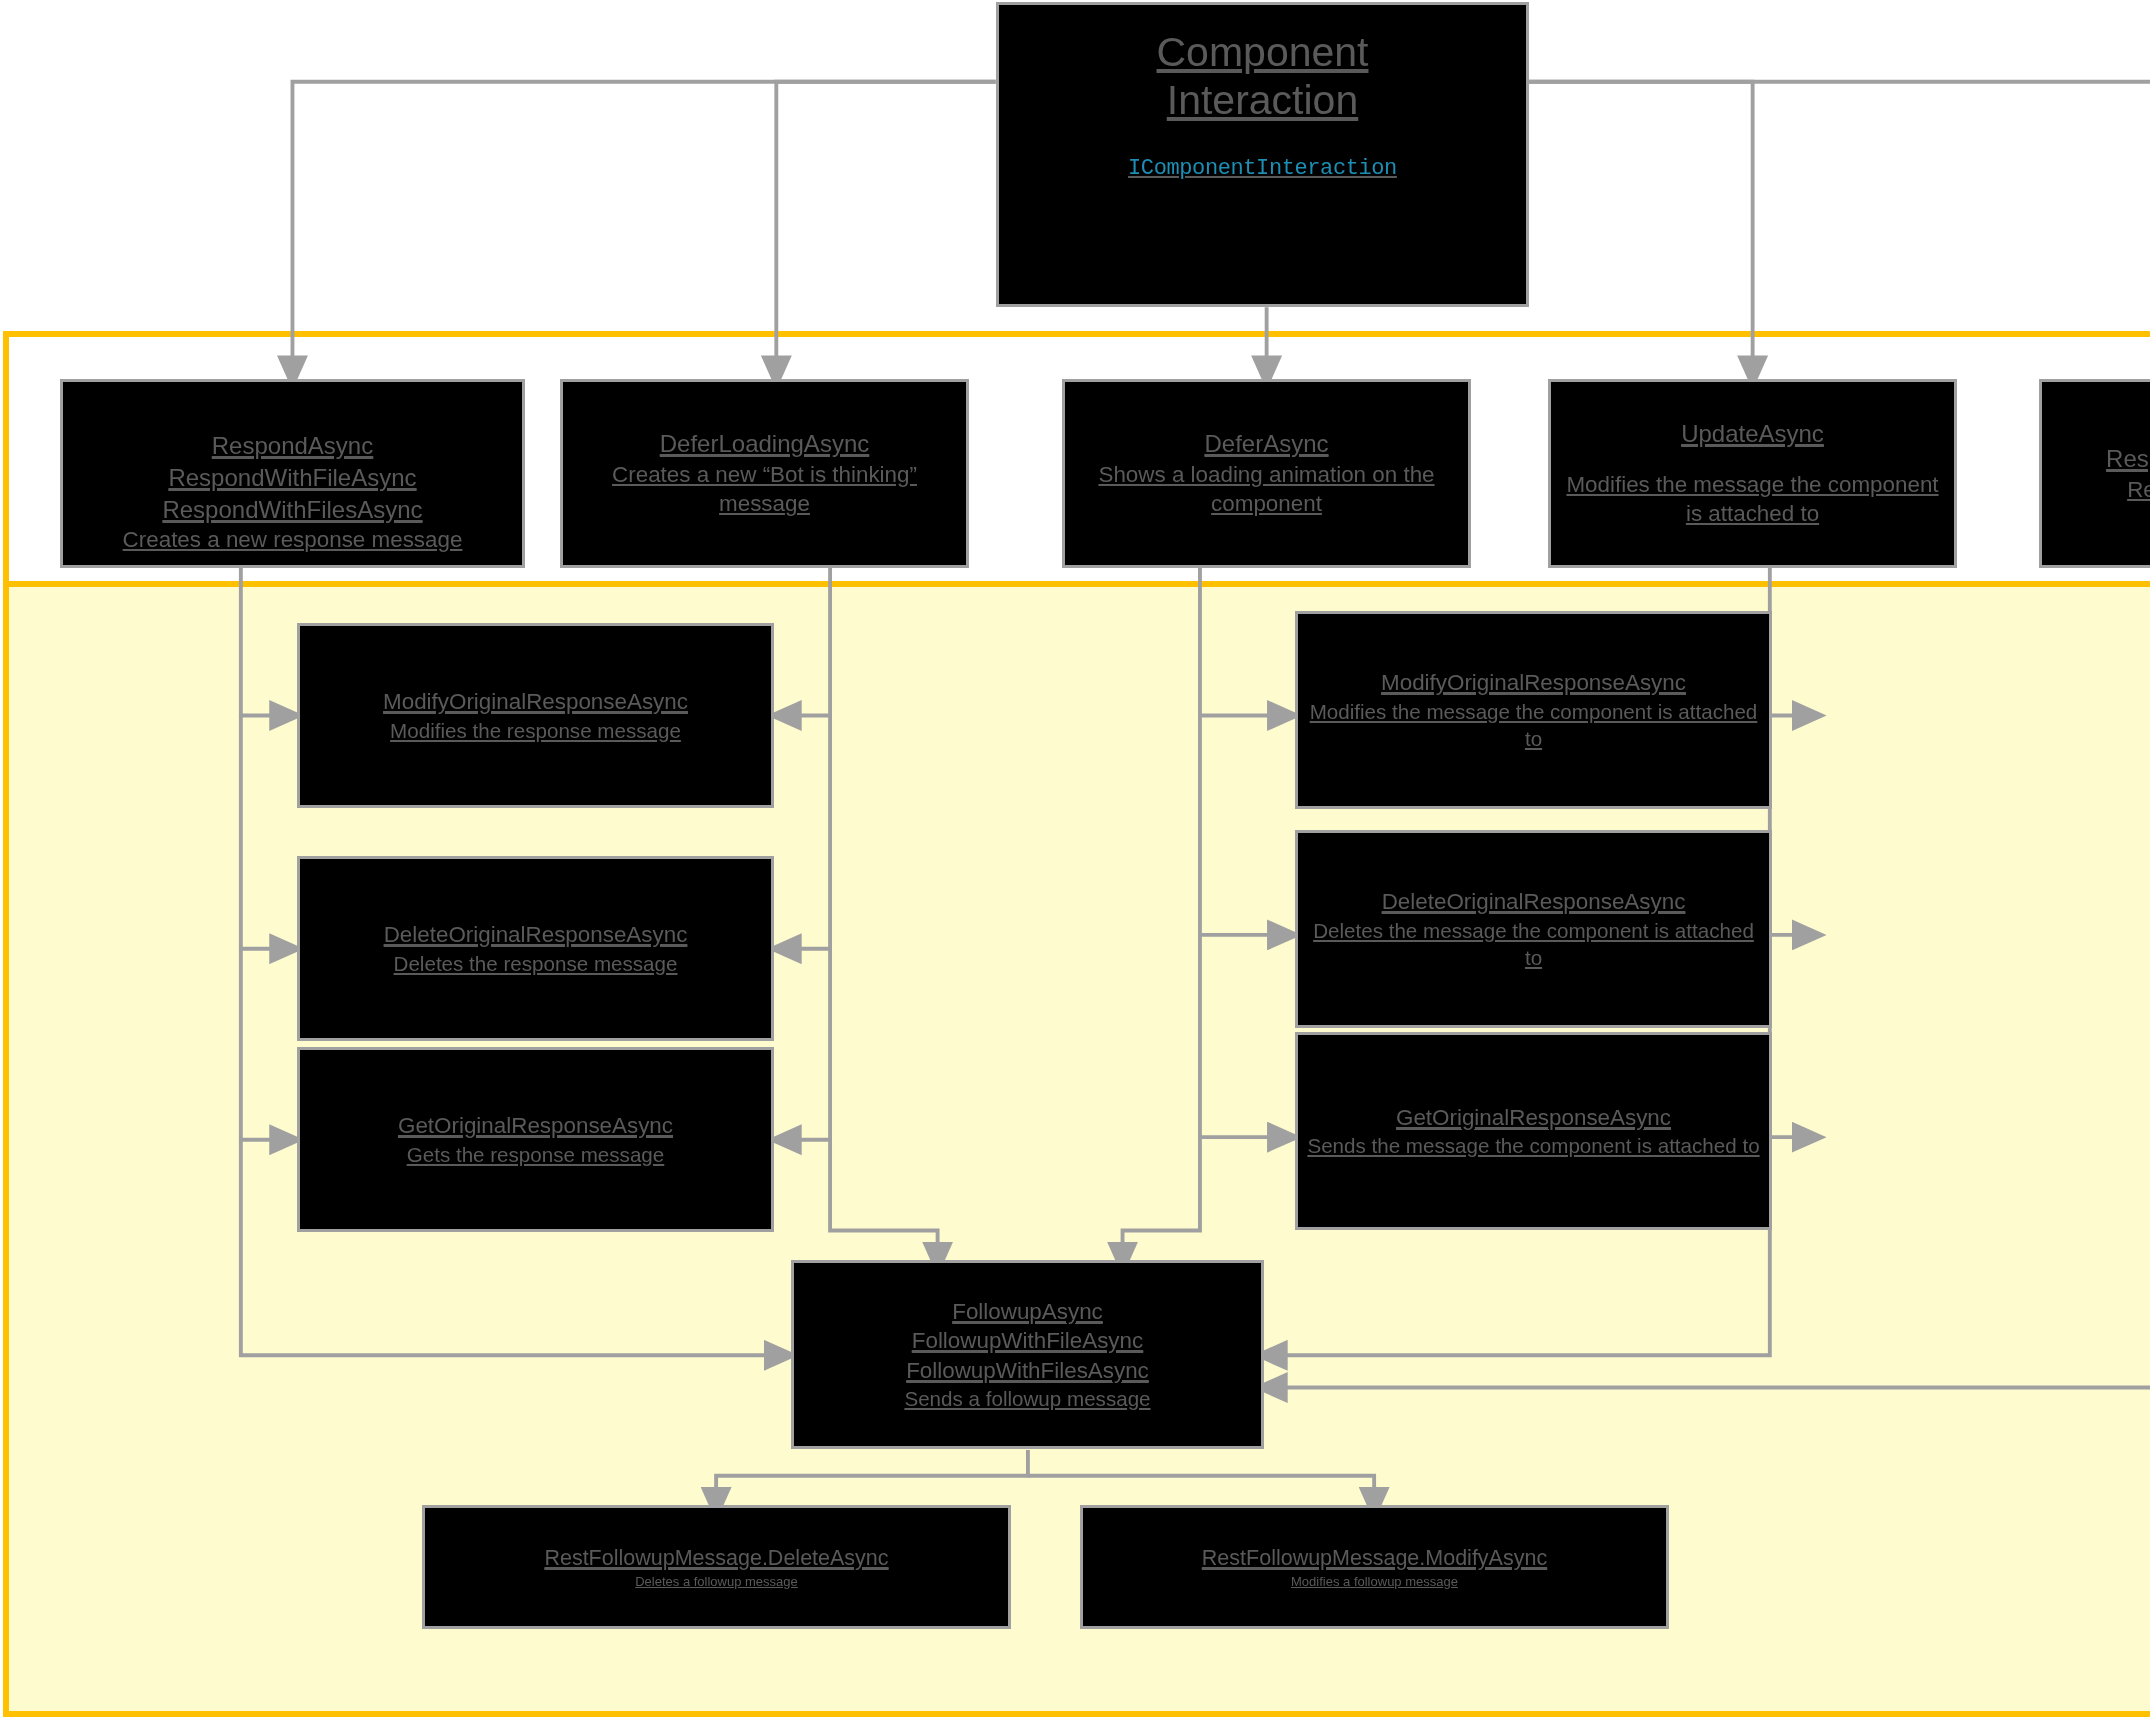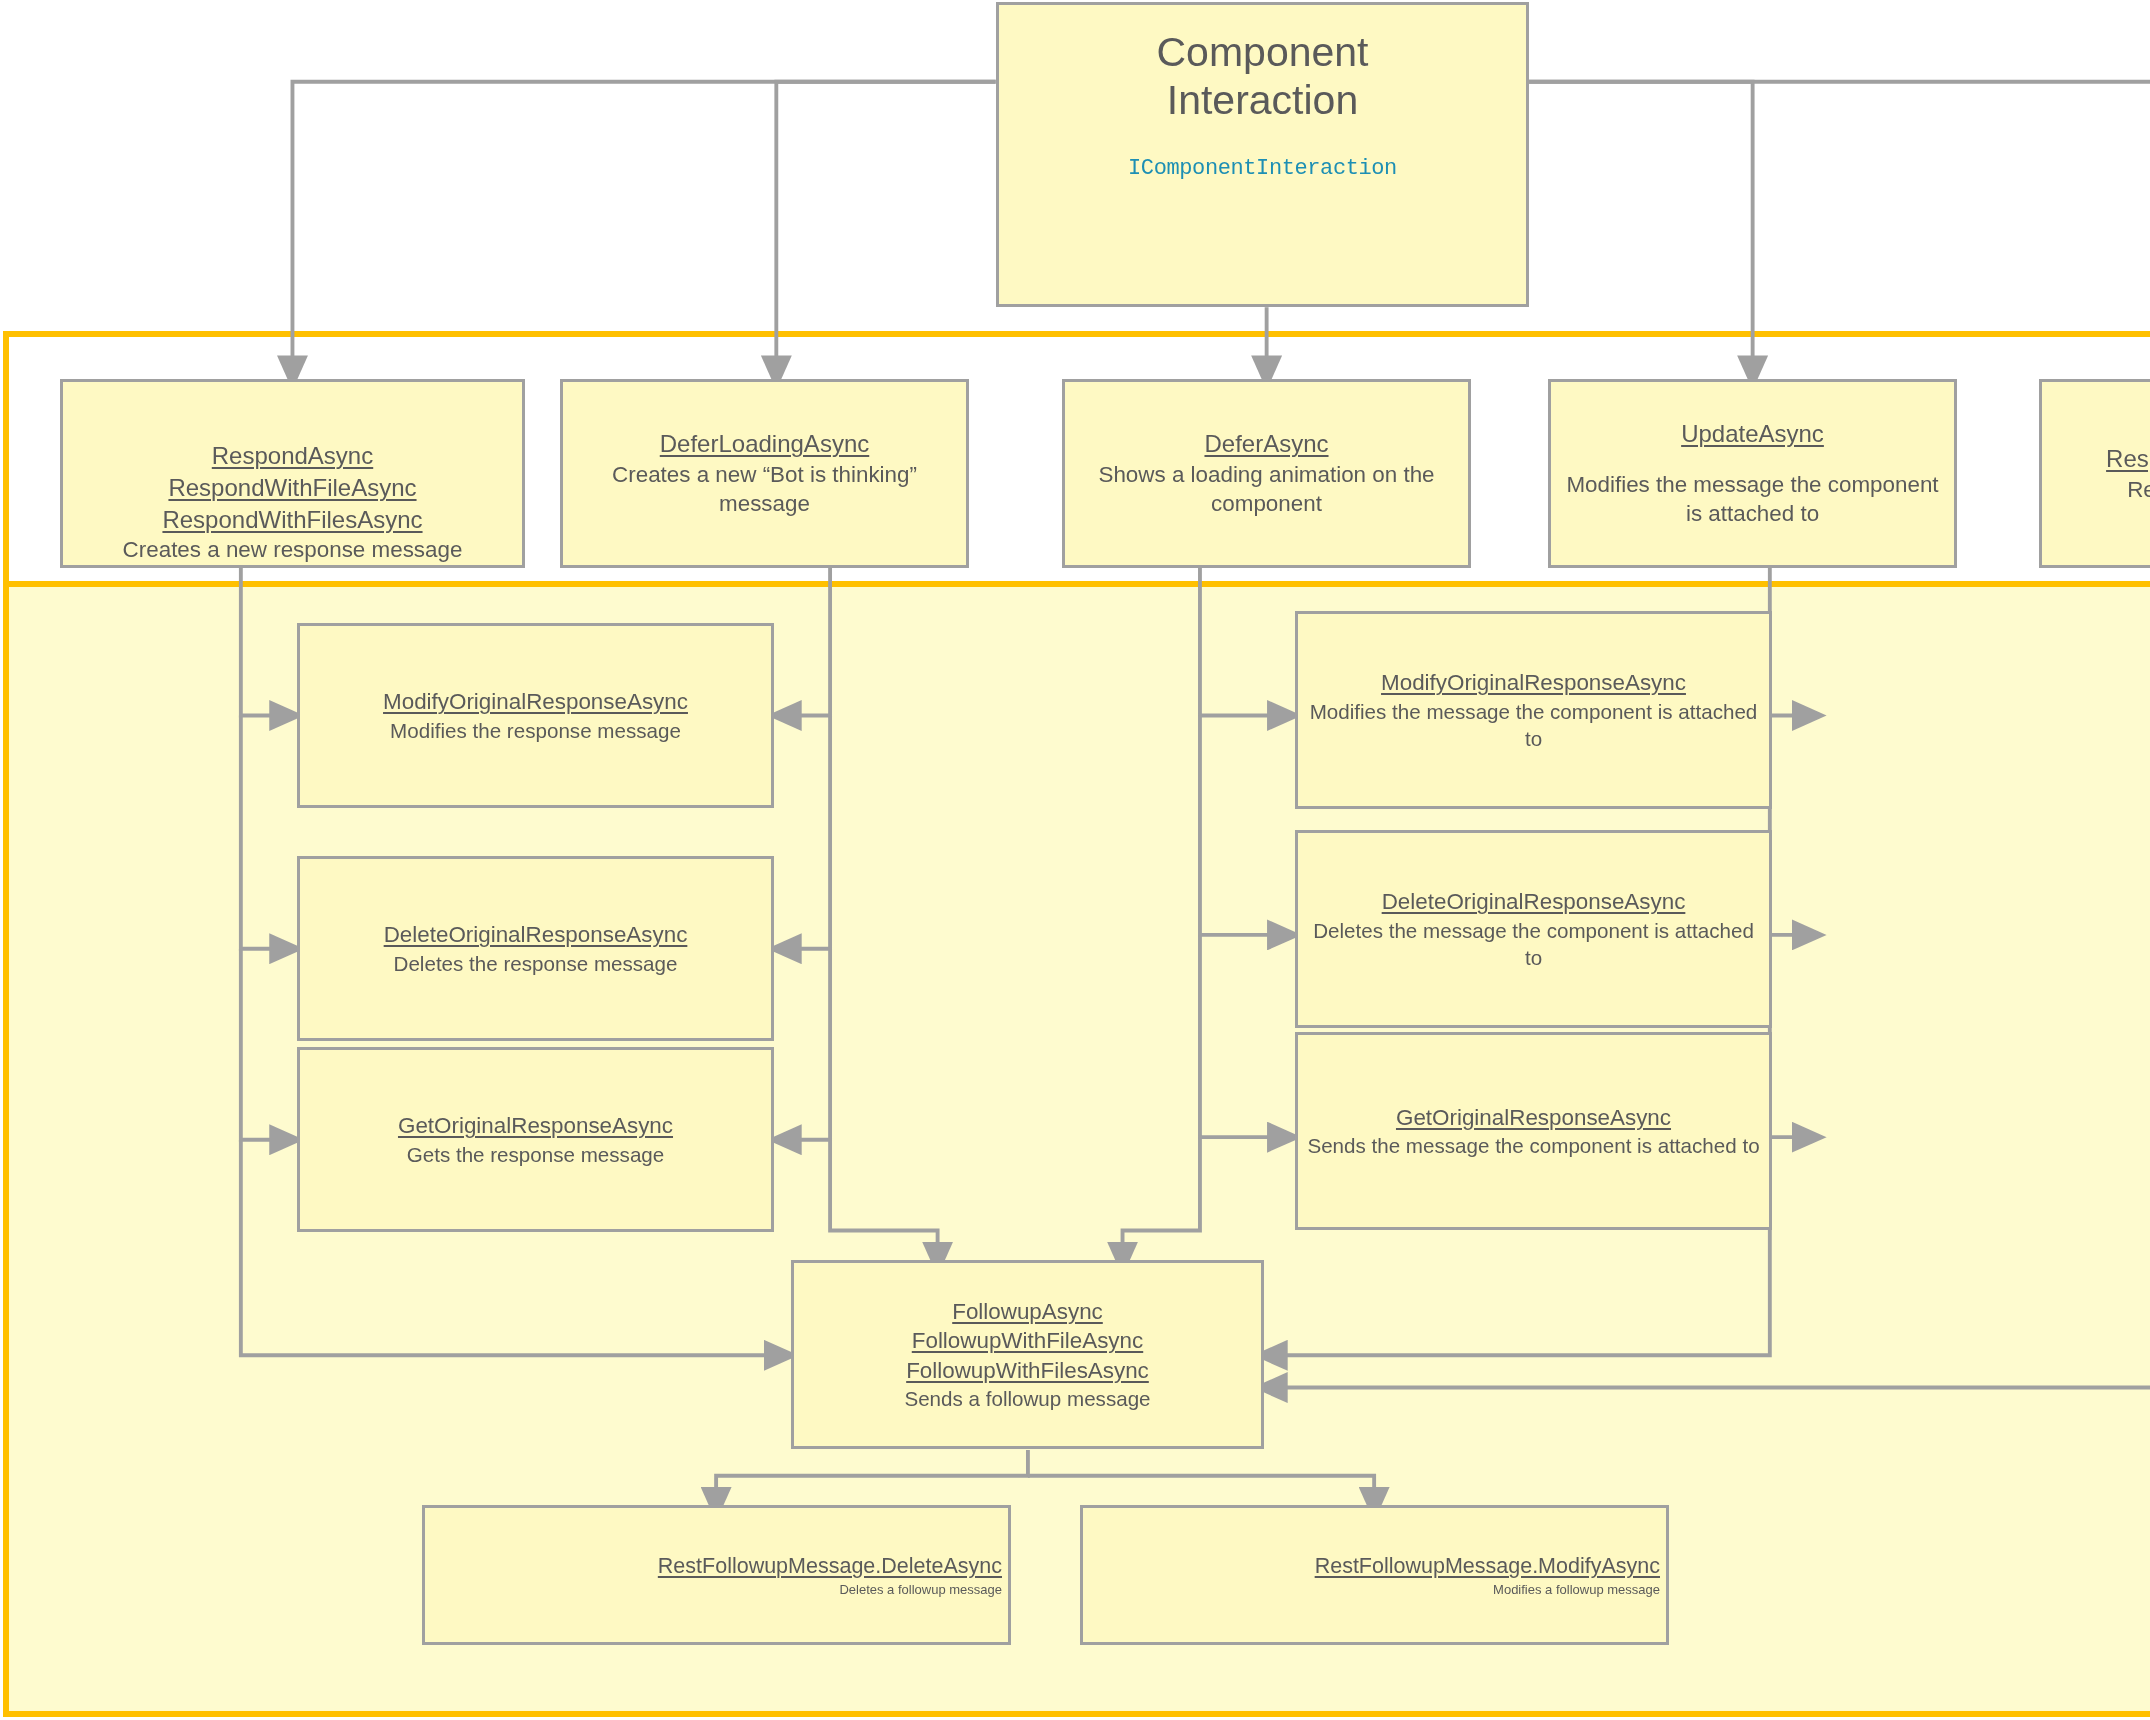--- a/index.html
+++ b/index.html
@@ -9,25 +9,25 @@
   svg.wires{position:absolute;left:0;top:0;width:3110px;height:1721px;pointer-events:none;}
 
   
   .region{position:absolute;box-sizing:border-box;}
   #region-initial{left:3.4px;top:331px;width:3103px;height:256px;
       border:6px solid #FFC000;background:#ffffff;}
   #region-followup{left:3.4px;top:587px;width:3103px;height:1130px;
       border:6px solid #FFC000;border-top:none;background:#FEFBCF;}
 
   
-  .node{position:absolute;box-sizing:border-box;background:#fef9c3;
+  .node{position:absolute;box-sizing:border-box;background:#000000;
         border:3.9px solid #A0A0A0;color:#5A5A5A;
         display:flex;flex-direction:column;align-items:center;
         justify-content:center;text-align:center;line-height:1.32;
-        padding:0 6px;}
+        padding:10px 6px;text-decoration:underline;}
   .node .m{text-decoration:underline;text-decoration-thickness:2.2px;
            text-underline-offset:2.6px;white-space:nowrap;}
   .node .d{white-space:normal;}
 
   
   #node-root{left:996px;top:1.7px;width:533px;height:305px;
              justify-content:flex-start;padding-top:23px;}
   #node-root .title{font-size:41px;line-height:1.18;color:#5A5A5A;}
   #node-root .iface{font-family:"Liberation Mono",monospace;
              font-size:22px;color:#1D8FB4;margin-top:30px;letter-spacing:-0.4px;}
@@ -51,21 +51,21 @@
   #node-a-modify{top:623px;} #node-a-delete{top:856px;} #node-a-get{top:1047px;}
   #node-b-modify{top:611px;} #node-b-delete{top:830px;} #node-b-get{top:1032px;}
   #node-a-modify,#node-a-delete,#node-a-get{height:185px;}
   #node-b-modify,#node-b-delete,#node-b-get{height:198px;}
 
   
   #node-followup{left:791px;top:1260px;width:473px;height:189px;}
   #node-followup .m{font-size:22.4px;} #node-followup .d{font-size:20.6px;}
 
   
-  .bot{top:1505px;height:140px;align-items:flex-end;}
+  .bot{top:1505px;height:124px;}
   #node-fdelete{left:422px;width:589px;}
   #node-fmodify{left:1080px;width:589px;}
   .bot .m{font-size:21.5px;} .bot .d{font-size:13px;}
 </style>
 </head>
 <body>
 
 <div id="stage">
 
   <div class="region" id="region-initial"></div>

